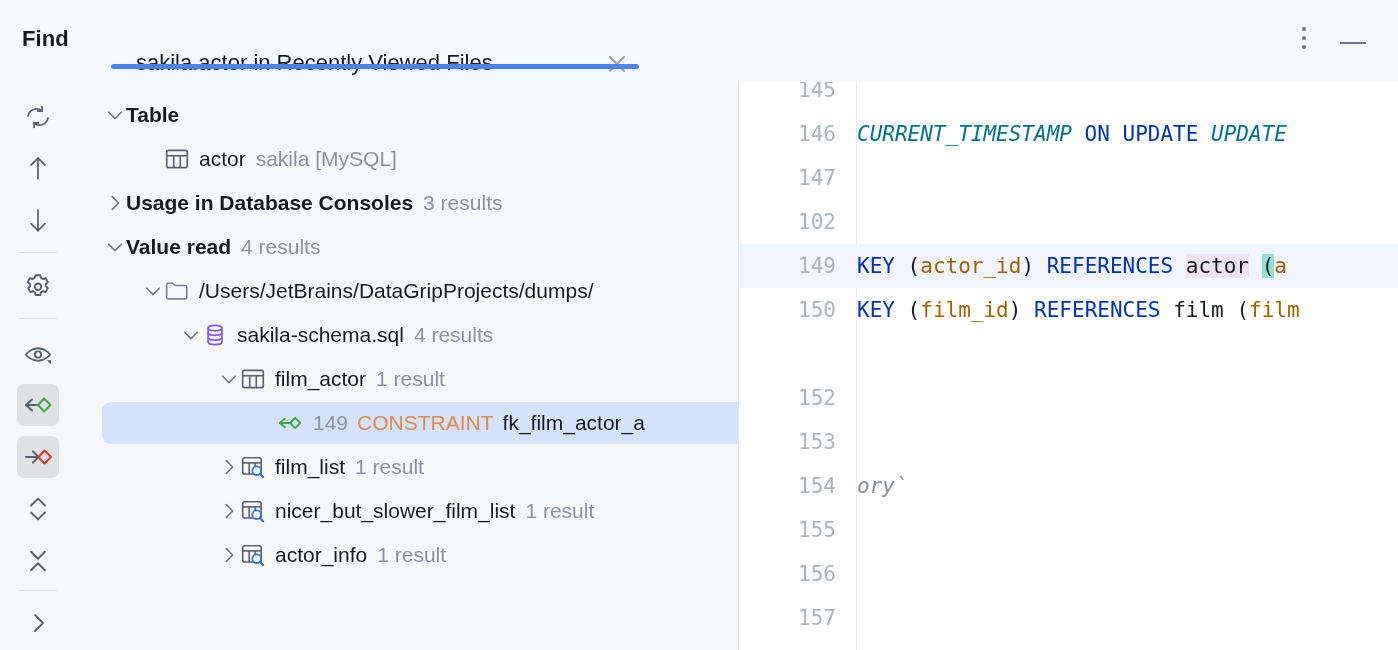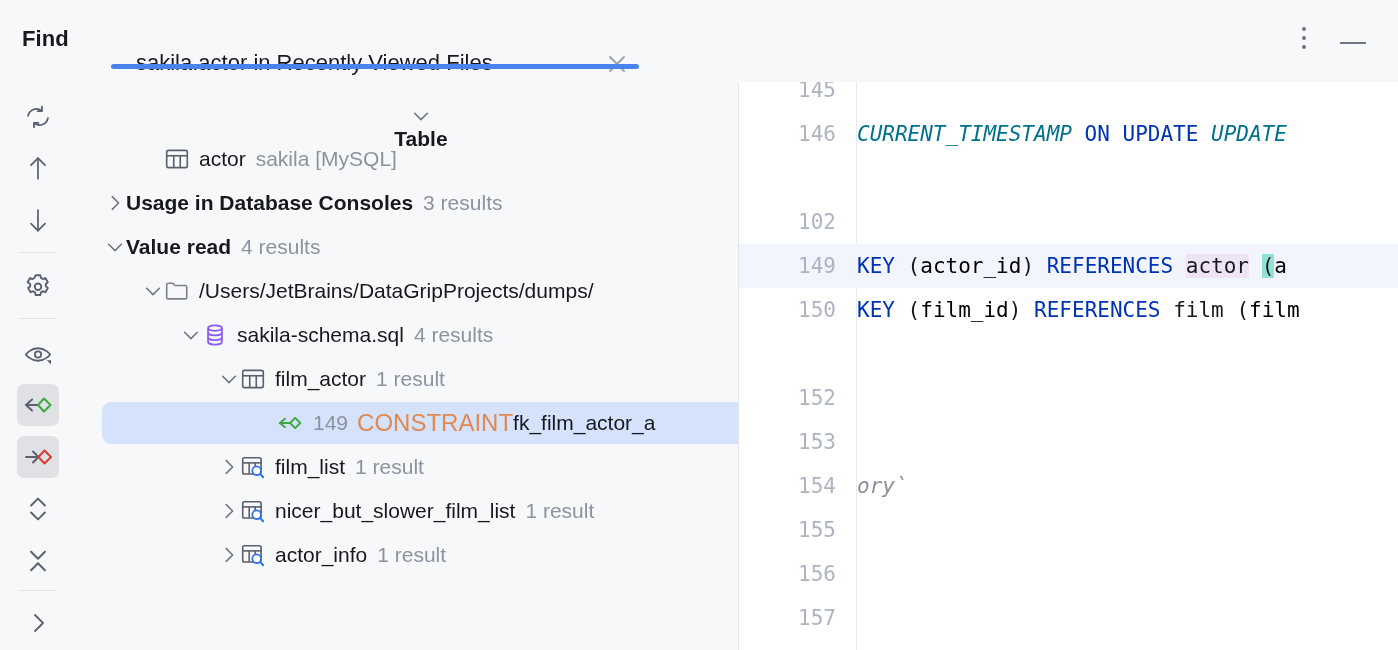--- a/index.html
+++ b/index.html
@@ -74,22 +74,22 @@
   .row > * { position: relative; z-index: 1; }
   .chev {
     width: 22px; height: 22px; flex: 0 0 22px;
     display: flex; align-items: center; justify-content: center; color: #6E7584;
   }
   .ico { flex: 0 0 auto; display: flex; align-items: center; justify-content: center; margin-right: 9px; }
   .lbl { font-size: 21px; color: #16191F; }
   .lbl.bold { font-weight: bold; }
   .sub { font-size: 21px; color: #8C93A0; margin-left: 10px; }
   .lineno { font-size: 21px; color: #8C93A0; margin-right: 9px; }
-  .kw-orange { font-size: 24px; color: #E1894E; }
-  .plain { font-size: 21px; color: #16191F; margin-left: 0; }
+  .kw-orange { font-size: 21px; color: #E1894E; }
+  .plain { font-size: 21px; color: #16191F; margin-left: 9px; }
 
   
   .splitter { position: absolute; left: 738px; top: 82px; width: 1px; height: 568px; background: #E3E5E9; }
 
   
   .editor {
     position: absolute; left: 739px; top: 82px; width: 659px; height: 568px;
     background: #FFFFFF; overflow: hidden;
   }
   .gutter-line { position: absolute; left: 0; width: 117px; height: 44px; }
@@ -99,21 +99,21 @@
   }
   .gutter-sep { position: absolute; left: 117px; top: 0; width: 1px; height: 568px; background: #E8EAEE; }
   .code-line {
     position: absolute; left: 118px; width: 541px; height: 44px;
     line-height: 44px; white-space: nowrap;
     font-family: "DejaVu Sans Mono", monospace; font-size: 21px;
   }
   .code-line .inner { position: relative; display: inline-block; }
   .hl-row { position: absolute; left: 0; width: 659px; height: 44px; background: #F2F5FD; }
   .tok-kw   { color: #0033B3; }
-  .tok-id   { color: #000000; }
+  .tok-id   { color: #a16207; }
   .tok-type { color: #00718C; font-style: italic; }
   .tok-txt  { color: #16191F; }
   .tok-cmt  { color: #8A8F99; font-style: italic; }
   .tok-use  { color: #16191F; background: #EFE4F5; }
   .tok-brk  { color: #16191F; background: #93E0D5; }
 </style>
 </head>
 <body>
 
 <div id="app">
@@ -219,21 +219,21 @@
     <div class="tb-sep" style="top:508px"></div>
 
     <div class="tb-item" style="top:520px">
       <svg width="24" height="28" viewBox="0 0 24 28" fill="none" stroke="#5A6070" stroke-width="1.8" stroke-linecap="round" stroke-linejoin="round">
         <polyline points="9,6 17,14 9,22"></polyline>
       </svg>
     </div>
   </div>
 
   <div class="tree-panel" id="tree-panel">
-      <div class="row" style="top: 23px; padding-left: 28px; flex-direction: column;">
+      <div class="row" style="top: 11px; padding-left: 28px;">
         <span class="chev">
           <svg width="20" height="20" viewBox="0 0 22 22" fill="none" stroke="#6E7584" stroke-width="1.7" stroke-linecap="round" stroke-linejoin="round">
             <polyline points="4,8 11,15 18,8"></polyline>
           </svg>
         </span>
         <span class="lbl bold">Table</span>
       </div>
       <div class="row" style="top: 55px; padding-left: 66px;">
         <span class="chev"></span>
         <span class="ico">
@@ -395,20 +395,23 @@
   <div class="editor" id="editor">
     <div class="gutter-sep"></div>
   <div class="gutter-line" style="top: -14px;">
         <span class="gutter-num">145</span>
       </div>
       <div class="code-line" style="top: -14px;"><span class="inner"></span></div>
       <div class="gutter-line" style="top: 30px;">
         <span class="gutter-num">146</span>
       </div>
       <div class="code-line" style="top: 30px;"><span class="inner"><span class="tok-type">CURRENT_TIMESTAMP</span><span class="tok-txt"> </span><span class="tok-kw">ON UPDATE</span><span class="tok-txt"> </span><span class="tok-type">UPDATE</span></span></div>
+      <div class="gutter-line" style="top: 74px;">
+        <span class="gutter-num">147</span>
+      </div>
       <div class="code-line" style="top: 74px;"><span class="inner"></span></div>
       <div class="gutter-line" style="top: 118px;">
         <span class="gutter-num">102</span>
       </div>
       <div class="code-line" style="top: 118px;"><span class="inner"></span></div>
       <div class="hl-row" style="top: 162px;"></div>
       <div class="gutter-line" style="top: 162px;">
         <span class="gutter-num">149</span>
       </div>
       <div class="code-line" style="top: 162px;"><span class="inner"><span class="tok-kw">KEY </span><span class="tok-txt">(</span><span class="tok-id">actor_id</span><span class="tok-txt">)</span><span class="tok-txt"> </span><span class="tok-kw">REFERENCES</span><span class="tok-txt"> </span><span class="tok-use">actor</span><span class="tok-txt"> </span><span class="tok-brk">(</span><span class="tok-id">a</span></span></div>

